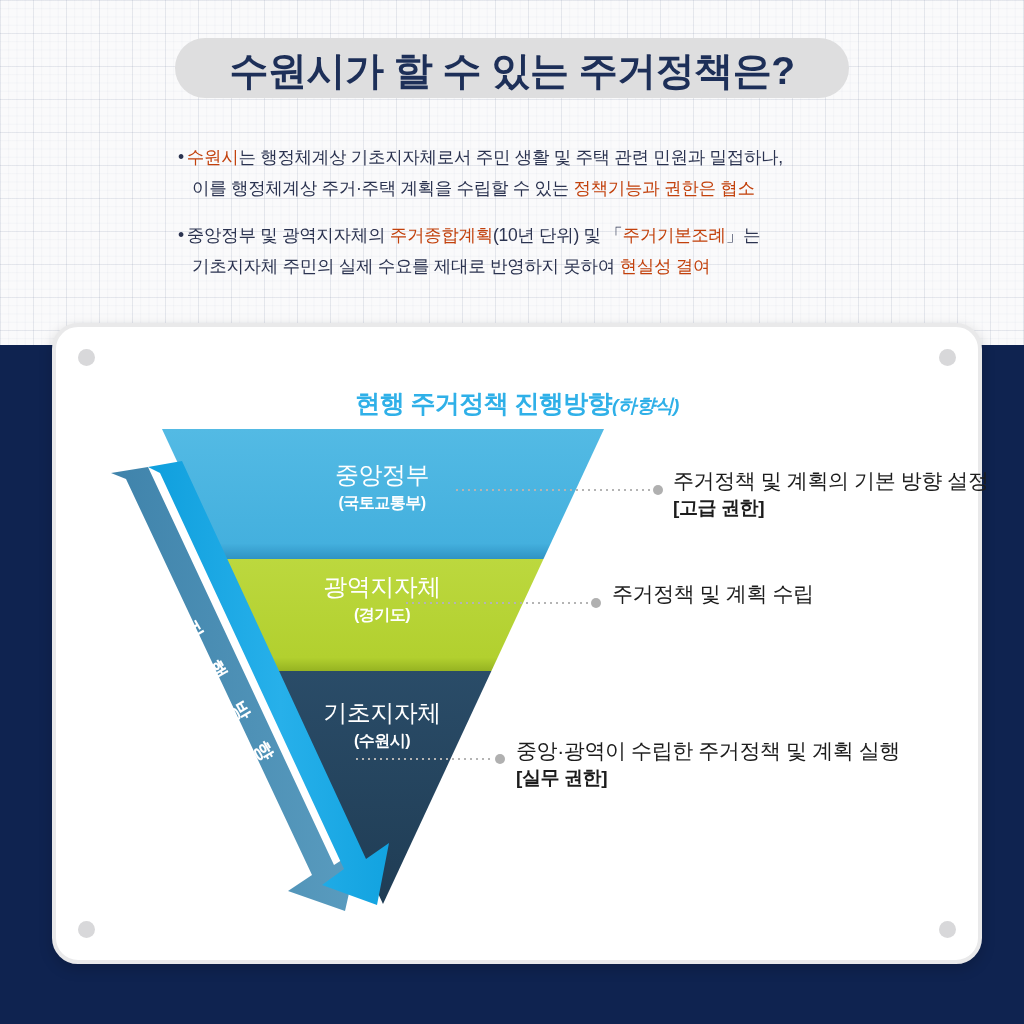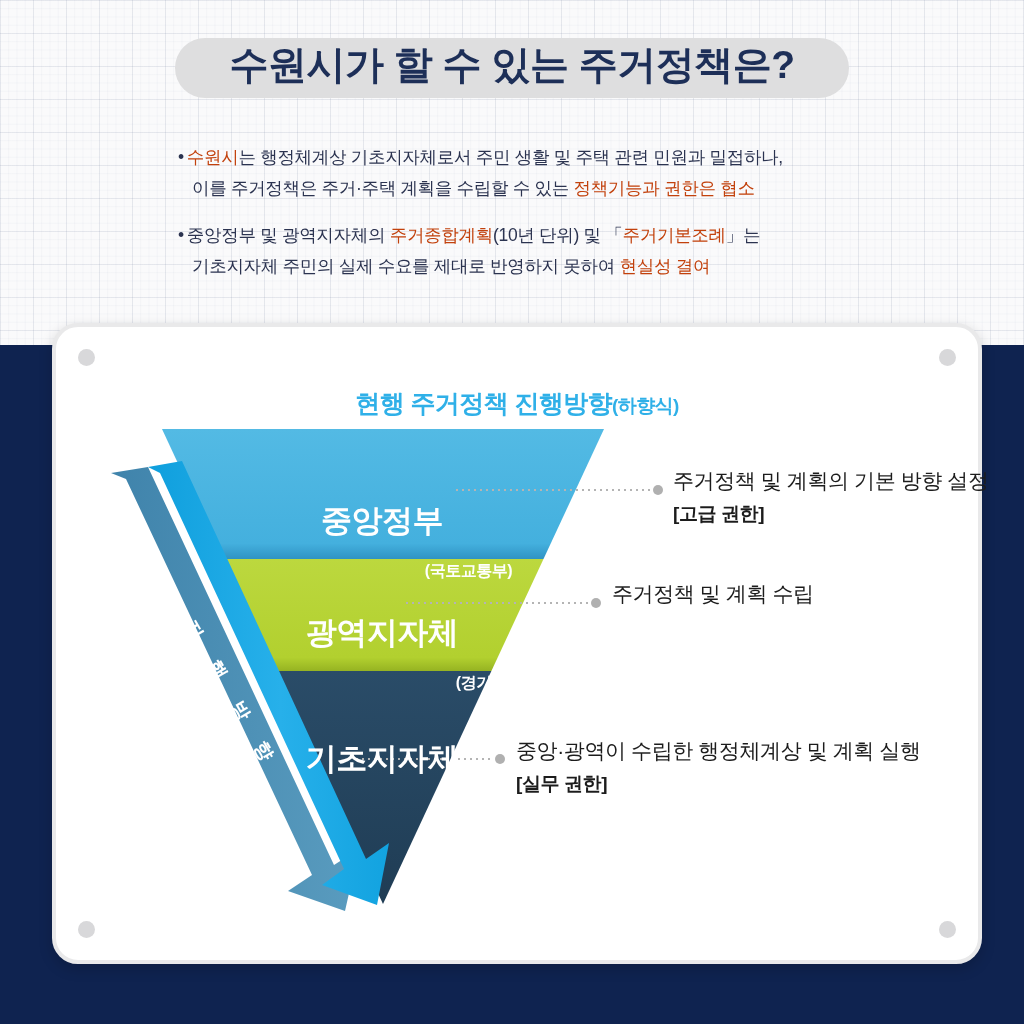--- a/index.html
+++ b/index.html
@@ -22,21 +22,21 @@
   }
   #bg-navy{
     position:absolute; left:0; top:345px; width:1024px; height:679px;
     background:#0f2350;
   }
 
   
   #title-pill{
     position:absolute; left:175px; top:38px; width:674px; height:60px;
     background:#dededf; border-radius:39px;
-    display:flex; align-items:flex-start; justify-content:center;
+    display:flex; align-items:flex-end; justify-content:center;
   }
   #title-text{
     font-size:39px; font-weight:bold; color:#1d2f58; letter-spacing:-.5px;
     white-space:nowrap;
   }
 
   
   #bullets{ position:absolute; left:178px; top:142px; width:720px; }
   .bullet{ margin-bottom:17px; }
   .bl-row{
@@ -65,41 +65,41 @@
 
   
   #chart-heading{
     position:absolute; left:0; top:60px; width:100%;
     text-align:center; white-space:nowrap;
   }
   #chart-heading .main{
     font-size:25px; font-weight:bold; color:#2fb0e8; letter-spacing:-.6px;
   }
   #chart-heading .sub{
-    font-size:19px; font-weight:bold; color:#2fb0e8; letter-spacing:-.6px;
+    font-size:19px; font-weight:bold; color:#2fb0e8; letter-spacing:-.6px;font-style:italic;
   }
 
   
   #diagram{ position:absolute; left:0; top:0; width:930px; height:641px; }
 
   
   .band-label{
     position:absolute; text-align:center; color:#ffffff;
     white-space:nowrap; width:260px;
   }
-  .band-label .l1{ display:block; font-size:31px; font-weight:bold; letter-spacing:-.5px;margin-top:41px; }
-  .band-label .l2{ display:block; font-size:16px; font-weight:bold; margin-top:19px; letter-spacing:-.5px;text-align:right; }
+  .band-label .l1{ display:block; font-size:24px; font-weight:normal; letter-spacing:-.5px; }
+  .band-label .l2{ display:block; font-size:16px; font-weight:bold; margin-top:2px; letter-spacing:-.5px; }
   #lbl-central{ left:196px; top:132px; }
   #lbl-metro  { left:196px; top:244px; }
   #lbl-basic  { left:196px; top:370px; }
 
   
   .annot{ position:absolute; white-space:nowrap; color:#1c1c1c; }
   .annot .a1{ display:block; font-size:21px; letter-spacing:-.4px; }
-  .annot .a2{ display:block; font-size:19px; font-weight:bold; margin-top:6px; letter-spacing:-.4px; }
+  .annot .a2{ display:block; font-size:19px; font-weight:bold; margin-top:0; letter-spacing:-.4px; }
   #an-central{ left:617px; top:140px; }
   #an-metro  { left:556px; top:253px; }
   #an-basic  { left:460px; top:410px; }
 
   
   .arrow-ch{
     position:absolute; color:#ffffff; font-size:19px; font-weight:bold;
     transform:rotate(60deg);
   }
 </style>
@@ -113,21 +113,21 @@
   <span id="title-text">수원시가 할 수 있는 주거정책은?</span>
 </div>
 
 <div id="bullets">
 
   <div class="bullet">
     <div class="bl-row">
       <span class="dot-mark">•</span><span class="hl">수원시</span><span>는 행정체계상 기초지자체로서 주민 생활 및 주택 관련 민원과 밀접하나,</span>
     </div>
     <div class="bl-row indent">
-      <span>이를 주거정책은 주거·주택 계획을 수립할 수 있는 </span><span class="hl">정책기능과 권한은 협소</span>
+      <span>이를 행정체계상 주거·주택 계획을 수립할 수 있는 </span><span class="hl">정책기능과 권한은 협소</span>
     </div>
   </div>
 
   <div class="bullet">
     <div class="bl-row">
       <span class="dot-mark">•</span><span>중앙정부 및 광역지자체의 </span><span class="hl">주거종합계획</span><span>(10년 단위) 및 「</span><span class="hl">주거기본조례</span><span>」는</span>
     </div>
     <div class="bl-row indent">
       <span>기초지자체 주민의 실제 수요를 제대로 반영하지 못하여 </span><span class="hl">현실성 결여</span>
     </div>
@@ -212,21 +212,21 @@
   </div>
 
   <div class="annot" id="an-central">
     <span class="a1">주거정책 및 계획의 기본 방향 설정</span>
     <span class="a2">[고급 권한]</span>
   </div>
   <div class="annot" id="an-metro">
     <span class="a1">주거정책 및 계획 수립</span>
   </div>
   <div class="annot" id="an-basic">
-    <span class="a1">중앙·광역이 수립한 행정체계상 및 계획 실행</span>
+    <span class="a1">중앙·광역이 수립한 주거정책 및 계획 실행</span>
     <span class="a2">[실무 권한]</span>
   </div>
 
   <span class="arrow-ch" style="left:128px; top:290px;">진</span>
   <span class="arrow-ch" style="left:152px; top:330px;">행</span>
   <span class="arrow-ch" style="left:175px; top:371px;">방</span>
   <span class="arrow-ch" style="left:198px; top:411px;">향</span>
 
 </div>
 

